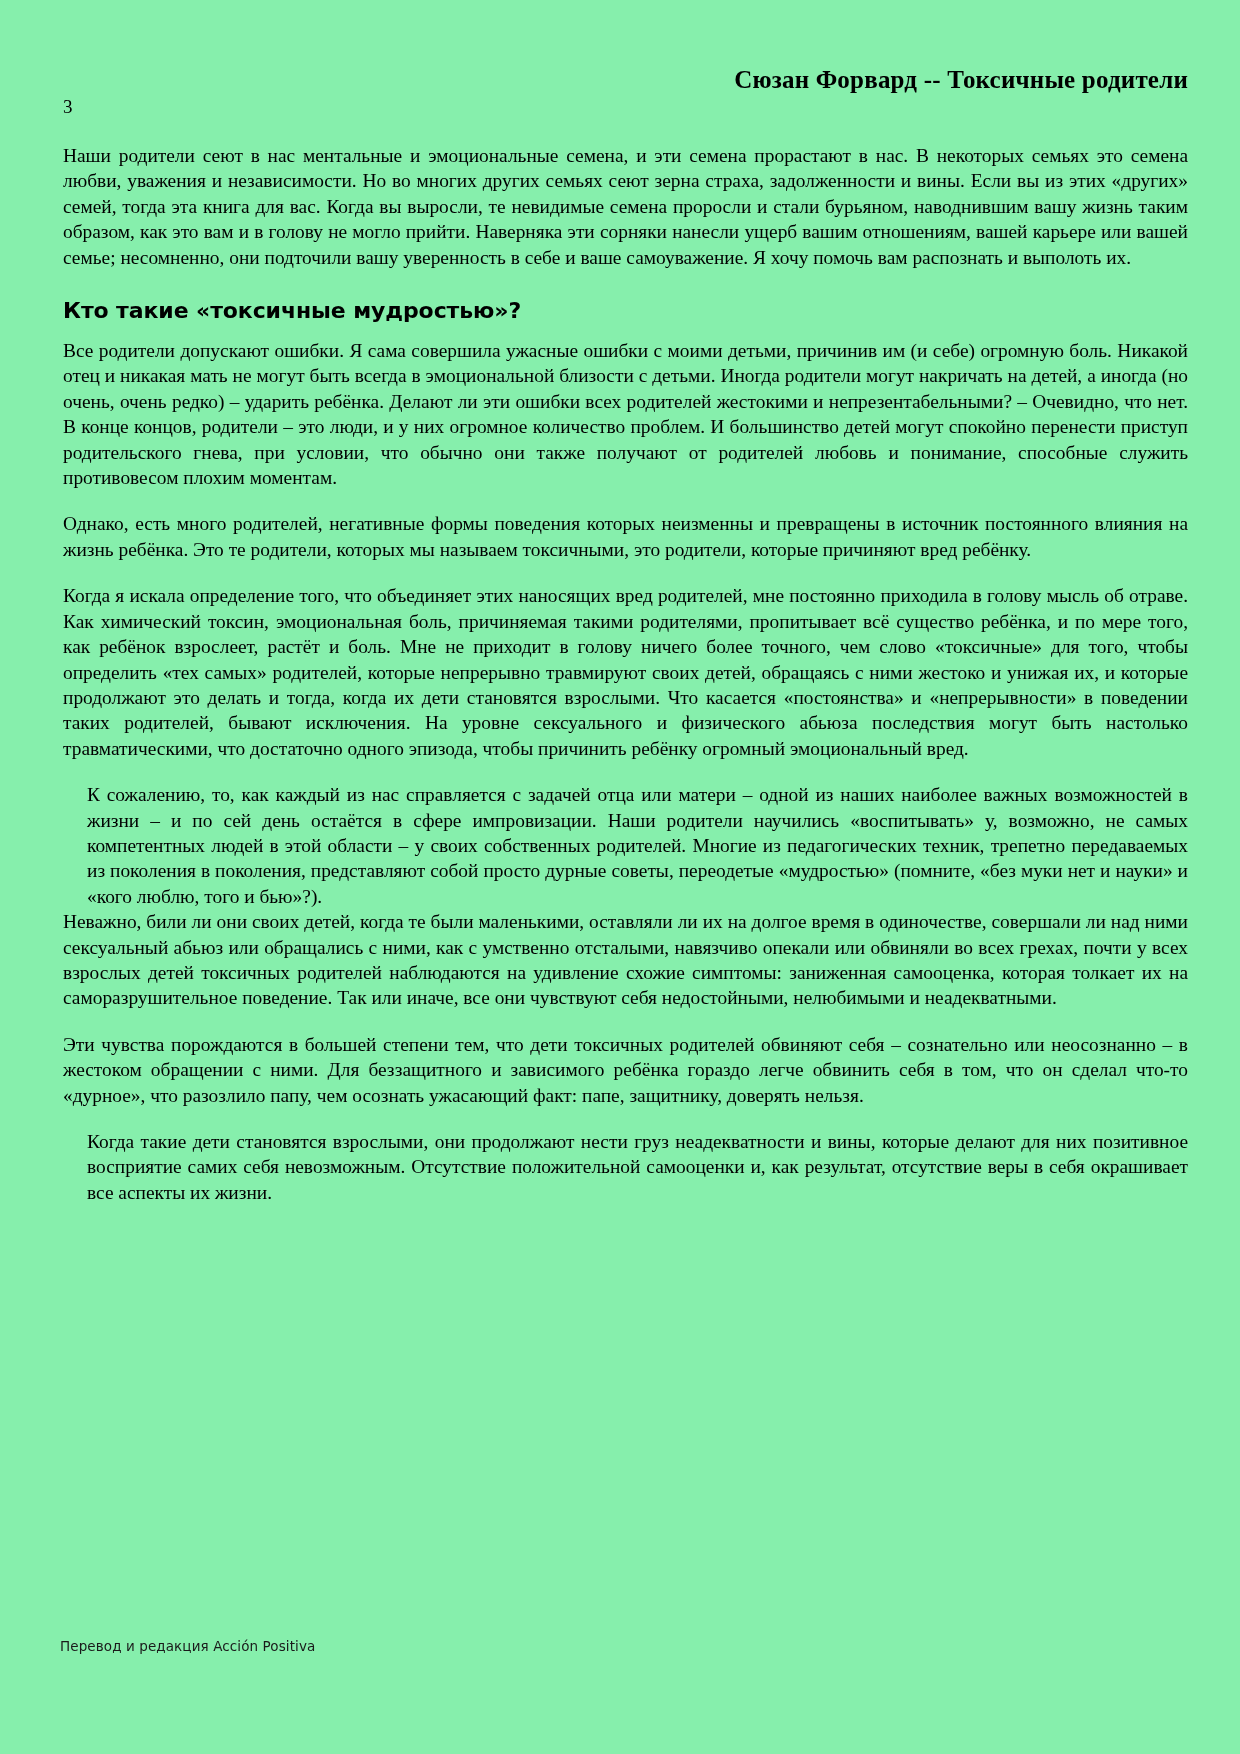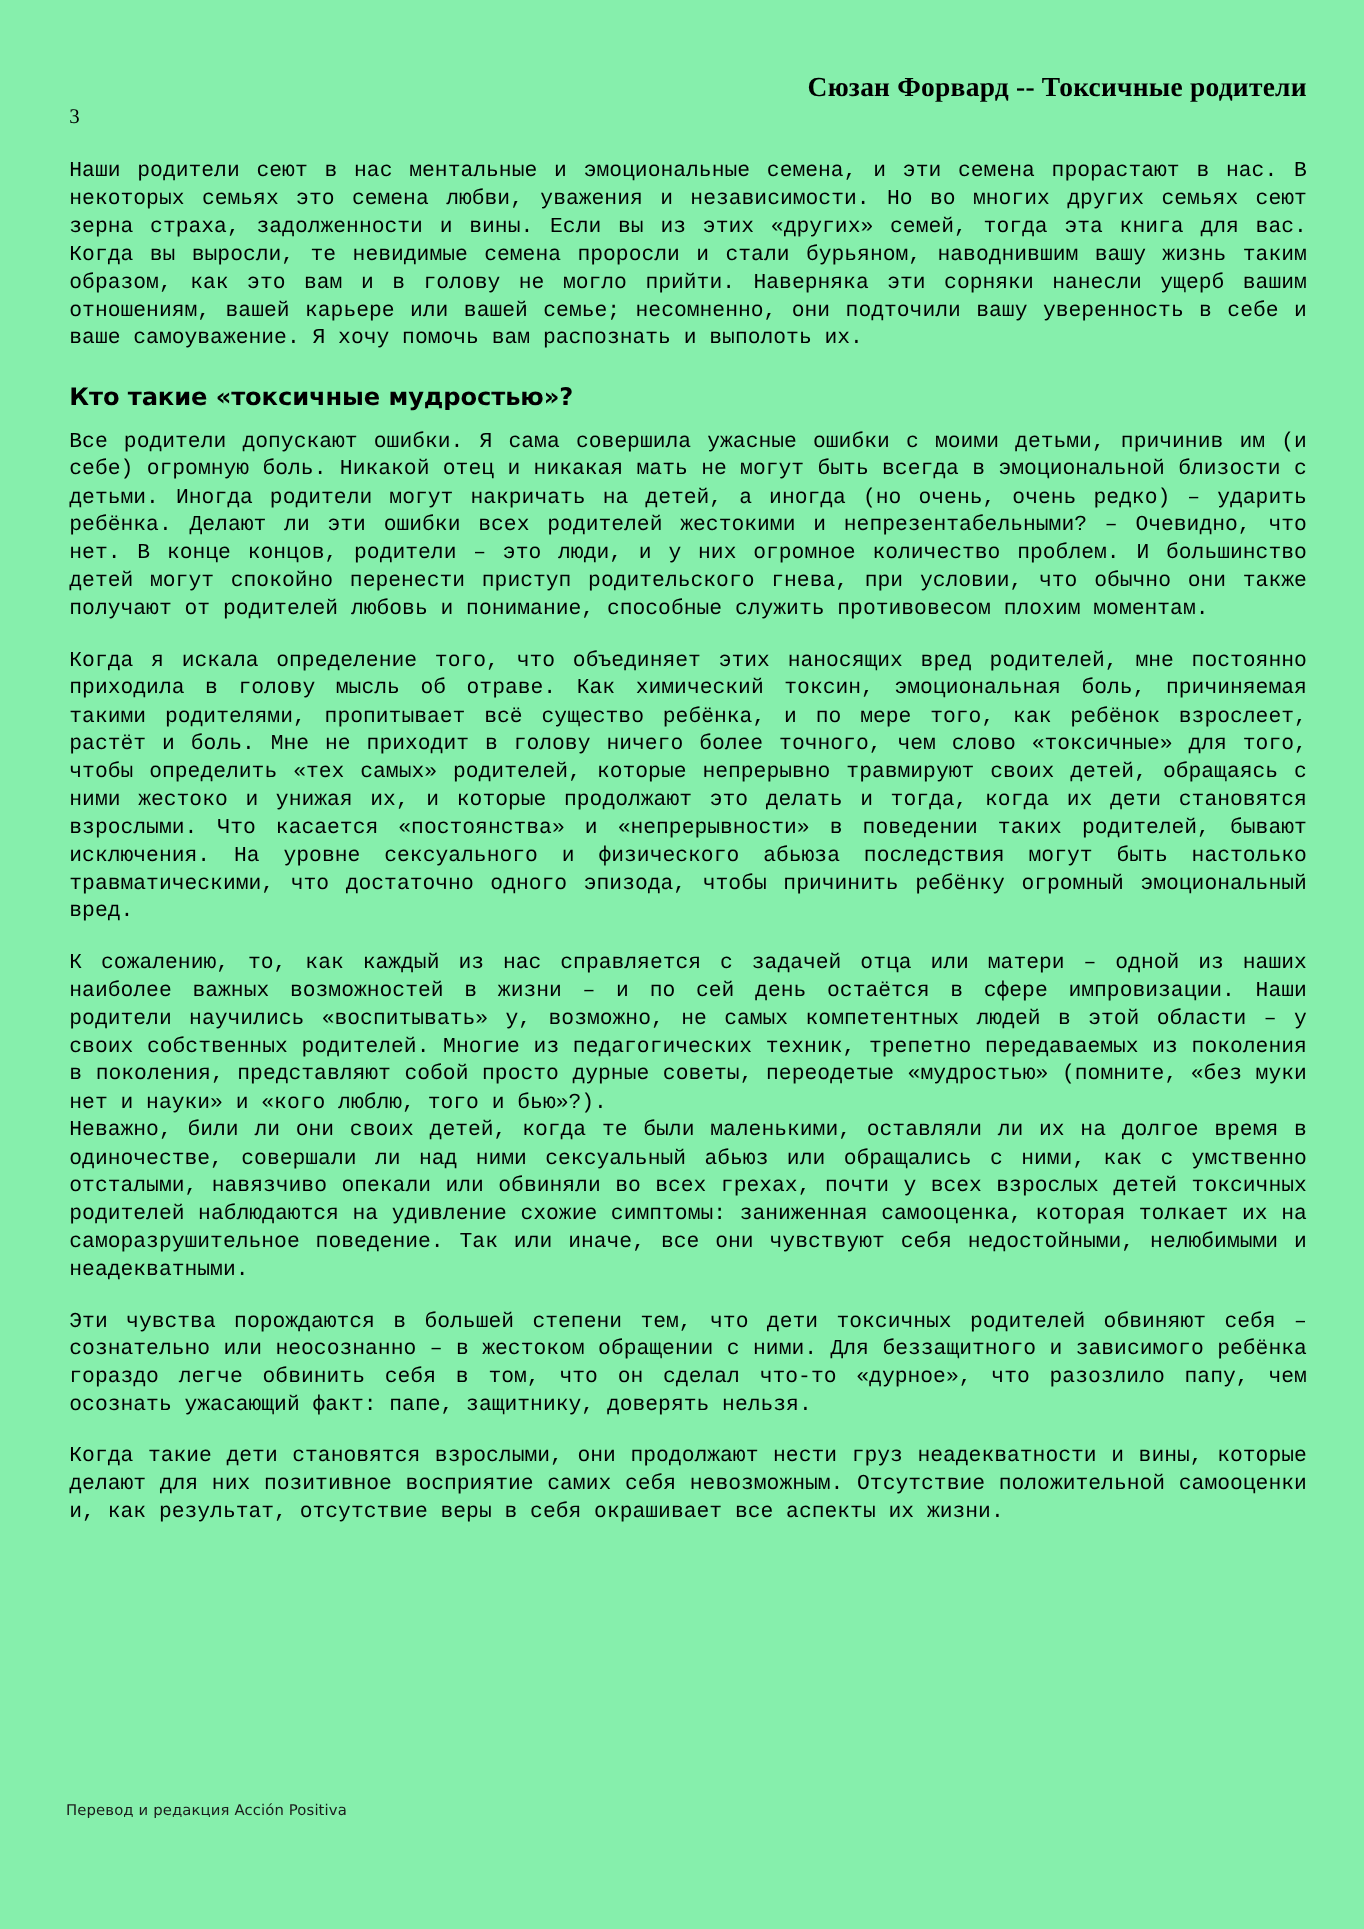--- a/index.html
+++ b/index.html
@@ -47,31 +47,32 @@
   
   .content {
     position: absolute;
     top: 143px;
     left: 63px;
     width: 1125px;
   }
 
   p.para {
     margin: 0 0 21px 0;
-    font-family: Liberation Mono, monospace;
+    font-family: Liberation Serif, serif;
     font-size: 19.4px;
     line-height: 25.4px;
     color: #000000;
     text-align: justify;
     text-justify: inter-word;
     hyphens: none;
   }
 
   p.para.tight {
     margin-bottom: 0;
+    margin-left: 24px;
   }
 
   h2.section-heading {
     margin: 26px 0 14px 0;
     font-family: "DejaVu Sans", "Liberation Sans", sans-serif;
     font-weight: bold;
     font-size: 22px;
     line-height: 27px;
     color: #000000;
     letter-spacing: -0.1px;
@@ -104,20 +105,21 @@
   <div class="page-number">3</div>
 
   <div class="content">
 
     <p class="para">Наши родители сеют в нас ментальные и эмоциональные семена, и эти семена прорастают в нас. В некоторых семьях это семена любви, уважения и независимости. Но во многих других семьях сеют зерна  страха, задолженности и вины. Если вы из этих «других» семей, тогда эта книга для вас. Когда вы выросли, те невидимые семена проросли и стали бурьяном, наводнившим вашу жизнь таким образом, как это вам и в голову не могло прийти. Наверняка эти сорняки нанесли ущерб вашим отношениям, вашей карьере или вашей семье; несомненно, они подточили вашу уверенность в себе и ваше самоуважение. Я хочу помочь вам распознать и выполоть их.</p>
 
     <h2 class="section-heading first">Кто такие «токсичные мудростью»?</h2>
 
     <p class="para">Все родители допускают ошибки. Я сама совершила ужасные ошибки с моими детьми, причинив им (и себе) огромную боль. Никакой отец и никакая мать не могут быть всегда в эмоциональной близости с детьми. Иногда родители могут накричать на детей, а иногда (но очень, очень редко) – ударить ребёнка. Делают ли эти ошибки всех родителей жестокими и непрезентабельными? – Очевидно, что нет. В конце концов, родители – это люди, и у них огромное количество проблем. И большинство детей могут спокойно перенести приступ родительского гнева, при условии, что обычно они также получают от родителей любовь и понимание, способные служить противовесом плохим моментам.</p>
 
+    <p class="para">Однако, есть много родителей, негативные формы поведения которых неизменны и превращены в источник постоянного влияния на жизнь ребёнка. Это те родители, которых мы называем токсичными, это родители, которые причиняют вред ребёнку.</p>
 
     <p class="para">Когда я искала определение того, что объединяет этих наносящих вред родителей, мне постоянно приходила в голову мысль об отраве. Как химический токсин, эмоциональная боль, причиняемая такими родителями, пропитывает всё существо ребёнка, и по мере того, как ребёнок взрослеет, растёт и боль. Мне не приходит в голову ничего более точного, чем слово «токсичные» для того, чтобы определить «тех самых» родителей, которые непрерывно травмируют своих детей, обращаясь с ними жестоко и унижая их, и которые продолжают это делать и тогда, когда их дети становятся взрослыми. Что касается «постоянства» и «непрерывности» в поведении таких родителей, бывают исключения. На уровне сексуального и физического абьюза последствия могут быть настолько травматическими, что достаточно одного эпизода, чтобы причинить ребёнку огромный эмоциональный вред.</p>
 
     <p class="para tight">К сожалению, то, как каждый из нас справляется с задачей отца или матери – одной из наших наиболее важных возможностей в жизни – и по сей день остаётся в сфере импровизации. Наши родители научились «воспитывать» у, возможно, не самых компетентных людей в этой области – у своих собственных родителей. Многие из педагогических техник, трепетно передаваемых из поколения в поколения, представляют собой просто дурные советы, переодетые «мудростью» (помните, «без муки нет и науки» и «кого люблю, того и бью»?).</p>
 
 
     <p class="para">Неважно, били ли они своих детей, когда те были маленькими, оставляли ли их на долгое время в одиночестве, совершали ли над ними сексуальный абьюз или обращались с ними, как с умственно отсталыми, навязчиво опекали или обвиняли во всех грехах, почти у всех взрослых детей токсичных родителей наблюдаются на удивление схожие симптомы: заниженная самооценка, которая толкает их на саморазрушительное поведение. Так или иначе, все они чувствуют себя недостойными, нелюбимыми и неадекватными.</p>
 
     <p class="para">Эти чувства порождаются в большей степени тем, что дети токсичных родителей обвиняют себя – сознательно или неосознанно – в жестоком обращении с ними. Для беззащитного и зависимого ребёнка гораздо легче обвинить себя в том, что он сделал что-то «дурное», что разозлило папу, чем осознать ужасающий факт: папе, защитнику, доверять нельзя.</p>
 

